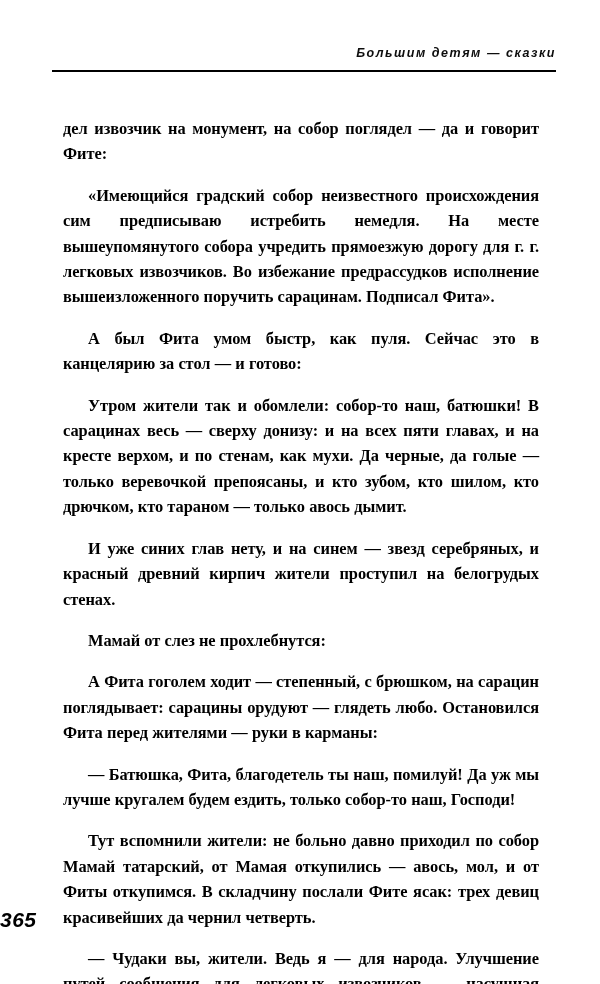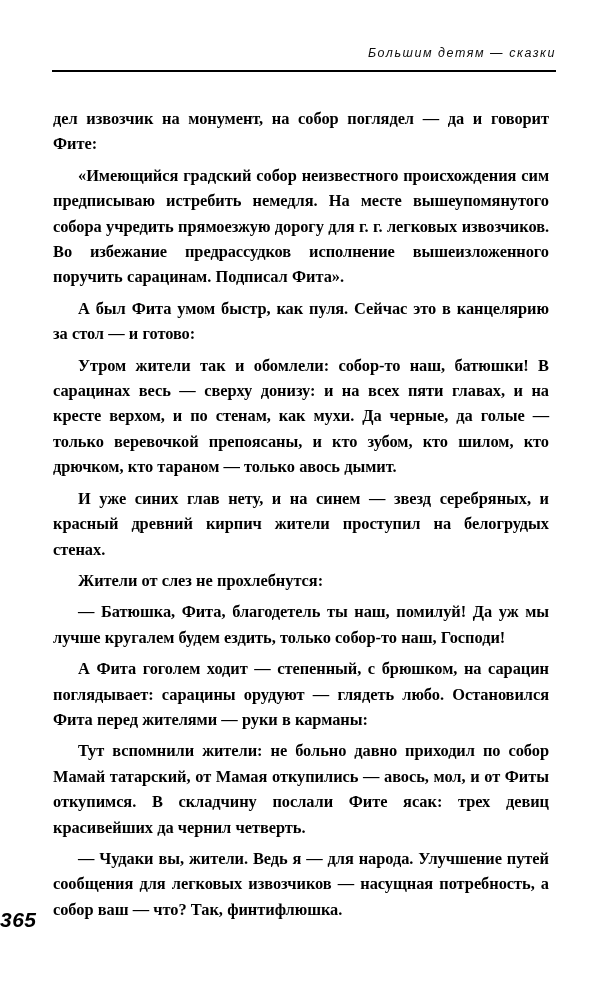--- a/index.html
+++ b/index.html
@@ -23,21 +23,21 @@
     position: absolute;
     left: 52px;
     right: 44px;
     top: 46px;
     height: 26px;
   }
   .running-head-title {
     display: block;
     text-align: right;
     font-family: "Liberation Sans", "DejaVu Sans", sans-serif;
-    font-weight: normal;
+    font-weight: bold;
     font-style: italic;
     font-size: 12.5px;
     letter-spacing: 1.55px;
     line-height: 15px;
     color: #0d0d0d;
     white-space: nowrap;
   }
   .header-rule {
     position: absolute;
     left: 52px;
@@ -48,21 +48,21 @@
   }
 
   
   .text-column {
     position: absolute;
     left: 47px;
     top: 100px;
     width: 508px;
   }
   .para {
-    margin: 6px;
+    margin: 16px;
     text-align: justify;
     text-justify: inter-word;
     text-indent: 25px;
     font-size: 16.4px;
     line-height: 25.4px;
     font-weight: bold;
     letter-spacing: -0.05px;
     word-spacing: 0.2px;
     color: #000000;
   }
@@ -97,23 +97,23 @@
     <span class="running-head-title">Большим детям — сказки</span>
   </div>
   <div class="header-rule"></div>
 
   <div class="text-column">
     <p class="para no-indent">дел извозчик на монумент, на собор поглядел — да и говорит Фите:</p>
     <p class="para">«Имеющийся градский собор неизвестного происхождения сим предписываю истребить немедля. На месте вышеупомянутого собора учредить прямоезжую дорогу для г. г. легковых извозчиков. Во избежание предрассудков исполнение вышеизложенного поручить сарацинам. Подписал Фита».</p>
     <p class="para">А был Фита умом быстр, как пуля. Сейчас это в канцелярию за стол — и готово:</p>
     <p class="para">Утром жители так и обомлели: собор-то наш, батюшки! В сарацинах весь — сверху донизу: и на всех пяти главах, и на кресте верхом, и по стенам, как мухи. Да черные, да голые — только веревочкой препоясаны, и кто зубом, кто шилом, кто дрючком, кто тараном — только авось дымит.</p>
     <p class="para">И уже синих глав нету, и на синем — звезд серебряных, и красный древний кирпич жители проступил на белогрудых стенах.</p>
-    <p class="para">Жители от слез не прохлебнутся:</p>
+    <p class="para">Мамай от слез не прохлебнутся:</p>
+    <p class="para">А Фита гоголем ходит — степенный, с брюшком, на сарацин поглядывает: сарацины орудуют — глядеть любо. Остановился Фита перед жителями — руки в карманы:</p>
     <p class="para">— Батюшка, Фита, благодетель ты наш, помилуй! Да уж мы лучше кругалем будем ездить, только собор-то наш, Господи!</p>
-    <p class="para">А Фита гоголем ходит — степенный, с брюшком, на сарацин поглядывает: сарацины орудуют — глядеть любо. Остановился Фита перед жителями — руки в карманы:</p>
     <p class="para">Тут вспомнили жители: не больно давно приходил по собор Мамай татарский, от Мамая откупились — авось, мол, и от Фиты откупимся. В складчину послали Фите ясак: трех девиц красивейших да чернил четверть.</p>
     <p class="para">— Чудаки вы, жители. Ведь я — для народа. Улучшение путей сообщения для легковых извозчиков — насущная потребность, а собор ваш — что? Так, финтифлюшка.</p>
   </div>
 
   <div class="folio">
     <span class="folio-number">365</span>
   </div>
 
 </div>
 

